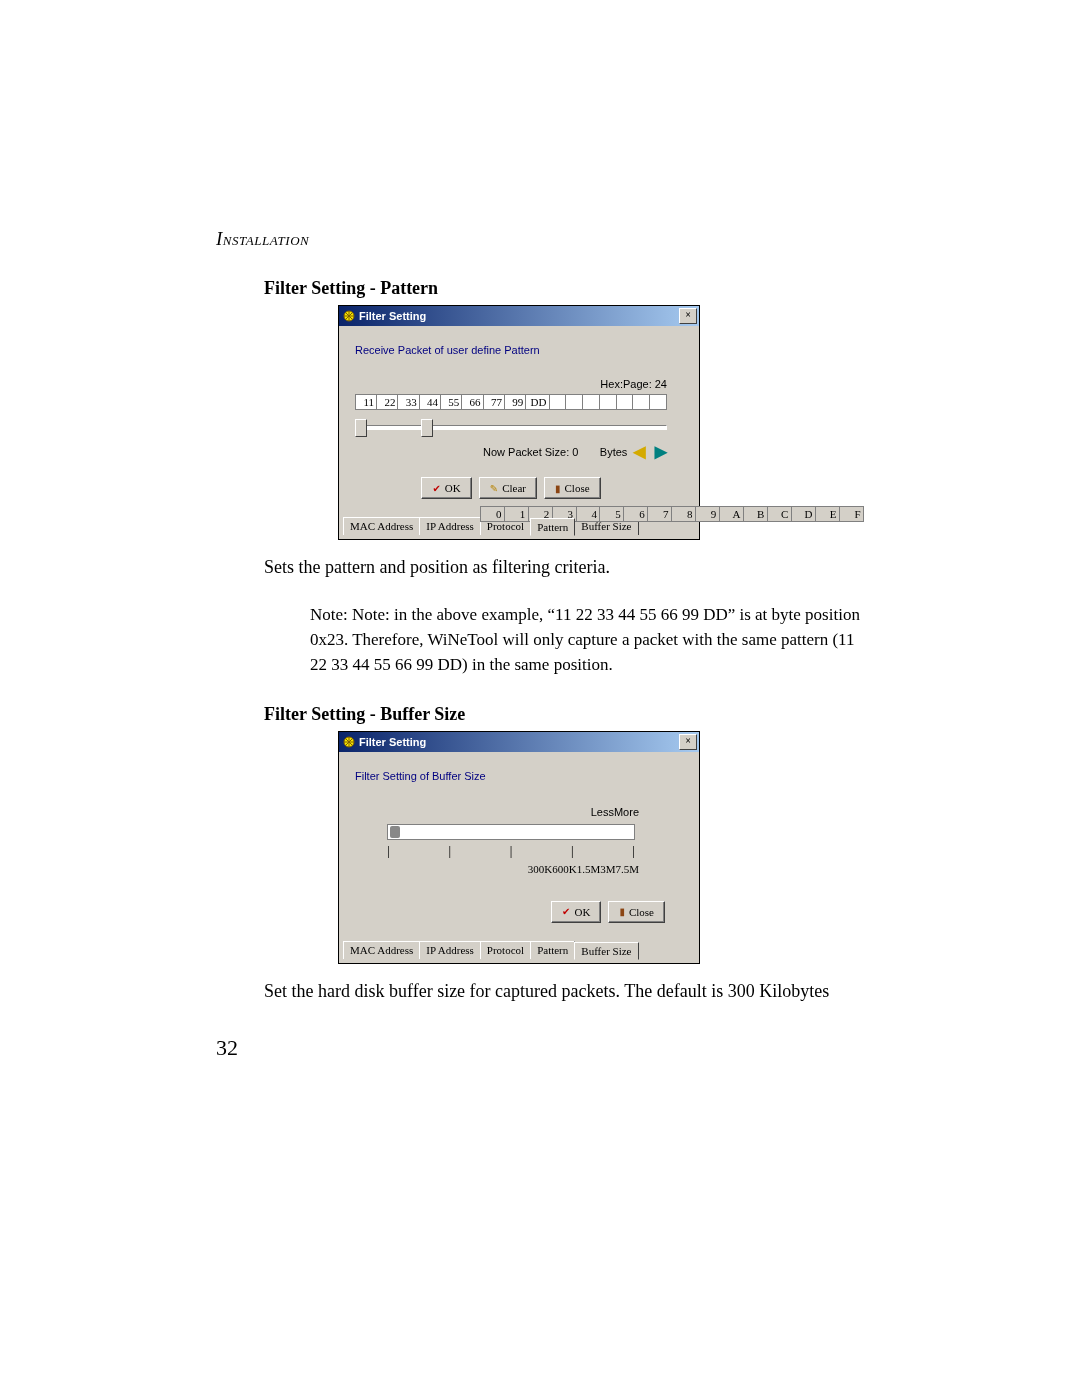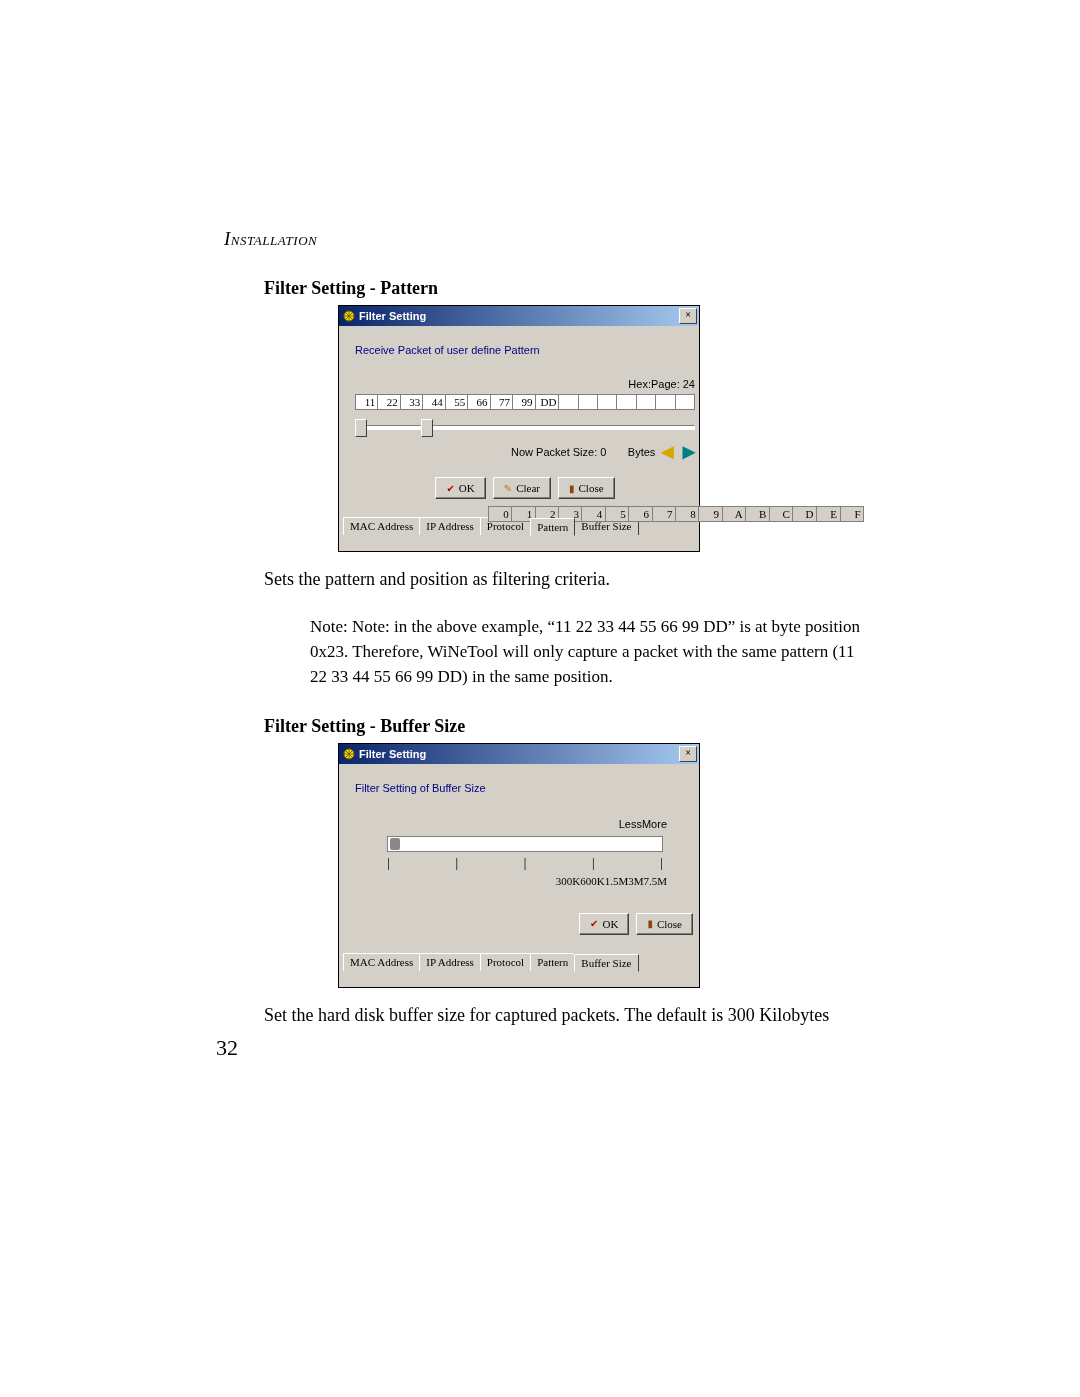--- a/index.html
+++ b/index.html
@@ -1,27 +1,27 @@
 <!DOCTYPE html>
 <html><head>
 <meta charset="utf-8">
 <style>
   html,body{margin:0;padding:0;background:#fff;font-family:Georgia,'Times New Roman',serif;color:#000}
   .page{position:relative;width:1080px;height:1397px;margin:0 auto}
-  .header{position:absolute;left:224px;top:228px;font-style:italic;font-size:19px;font-variant:small-caps;letter-spacing:.5px}
+  .header{position:absolute;left:216px;top:228px;font-style:italic;font-size:19px;font-variant:small-caps;letter-spacing:.5px}
   .body{position:absolute;left:264px;top:278px;width:600px}
   .subhead{font-weight:bold;font-size:18px;margin:0 0 6px 0}
 
   
   .dlg{width:360px;background:#d4d0c8;border:1px solid #000;margin:0 auto}
   .titlebar{height:20px;display:flex;align-items:center;background:linear-gradient(90deg,#0a246a 0%,#a6caf0 100%);color:#fff;font:bold 11px 'Tahoma',sans-serif}
   .titlebar .icon{width:14px;height:14px;margin:0 3px;display:flex;align-items:center;justify-content:center}
   .titlebar .ttl{flex:1}
   .titlebar .xbtn{width:16px;height:14px;margin-right:2px;background:#d4d0c8;border:1px solid #fff;border-right-color:#404040;border-bottom-color:#404040;color:#000;font:bold 10px Tahoma;text-align:center;line-height:12px}
-  .dlg-body{padding:18px 4px 8px 16px;font:11px Tahoma,sans-serif;color:#000}
+  .dlg-body{padding:18px 32px 8px 16px;font:11px Tahoma,sans-serif;color:#000}
   .blue-text{color:#000080}
 
   
   .hexgrid{margin-top:4px}
   .hexgrid table{border-collapse:collapse}
   .hexgrid td{
     width:20px;height:14px;
     font:11px Tahoma;border:1px solid #808080;
     background:#fff;padding:0 2px;text-align:right
   }
@@ -40,21 +40,21 @@
        background:#d4d0c8;border:1px solid #fff;border-right-color:#404040;border-bottom-color:#404040;
        box-shadow:inset -1px -1px 0 #808080;
        height:20px;padding:0 10px;font:11px Tahoma}
   .btn .gl{margin-right:4px;font-size:10px}
   .check{color:#c00000}
   .eraser{color:#b8860b}
   .door{color:#8b4513}
   .btn-row{text-align:center;margin:16px 0 10px 0}
   .btn-row .btn{margin:0 2px}
 
-  .tabs{display:flex;padding:0 4px 16px 4px;font:11px Tahoma}
+  .tabs{display:flex;padding:0 4px 4px 4px;font:11px Tahoma}
   .tab{padding:2px 6px;border:1px solid #fff;border-right-color:#404040;border-top-color:#fff;border-bottom:none;background:#d4d0c8;margin-right:-1px}
   .tab.active{border-bottom:1px solid #d4d0c8;position:relative;top:1px}
 
   .caption{font-size:18px;margin:14px 0 0 0;line-height:1.45}
   .note-block{margin:22px 0 0 46px;font-size:17px;line-height:1.48}
   .note-block b{font-weight:normal}
 
   
   .slider-bubble{position:absolute;top:2px;left:4px;right:4px;height:14px;
     background:#fff;border:1px solid #808080}

